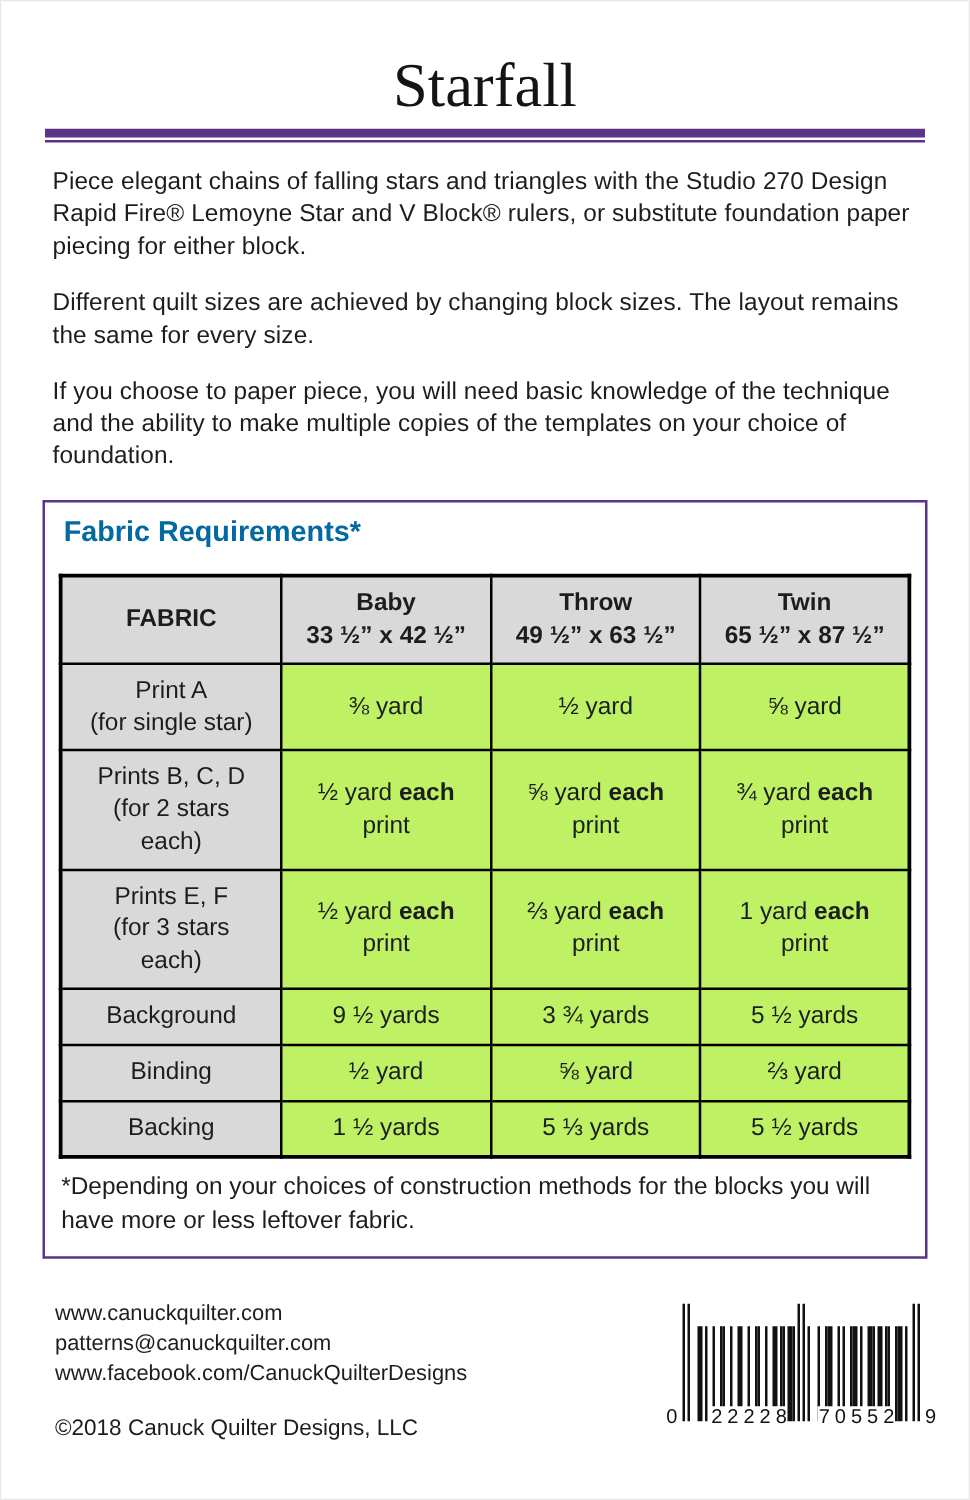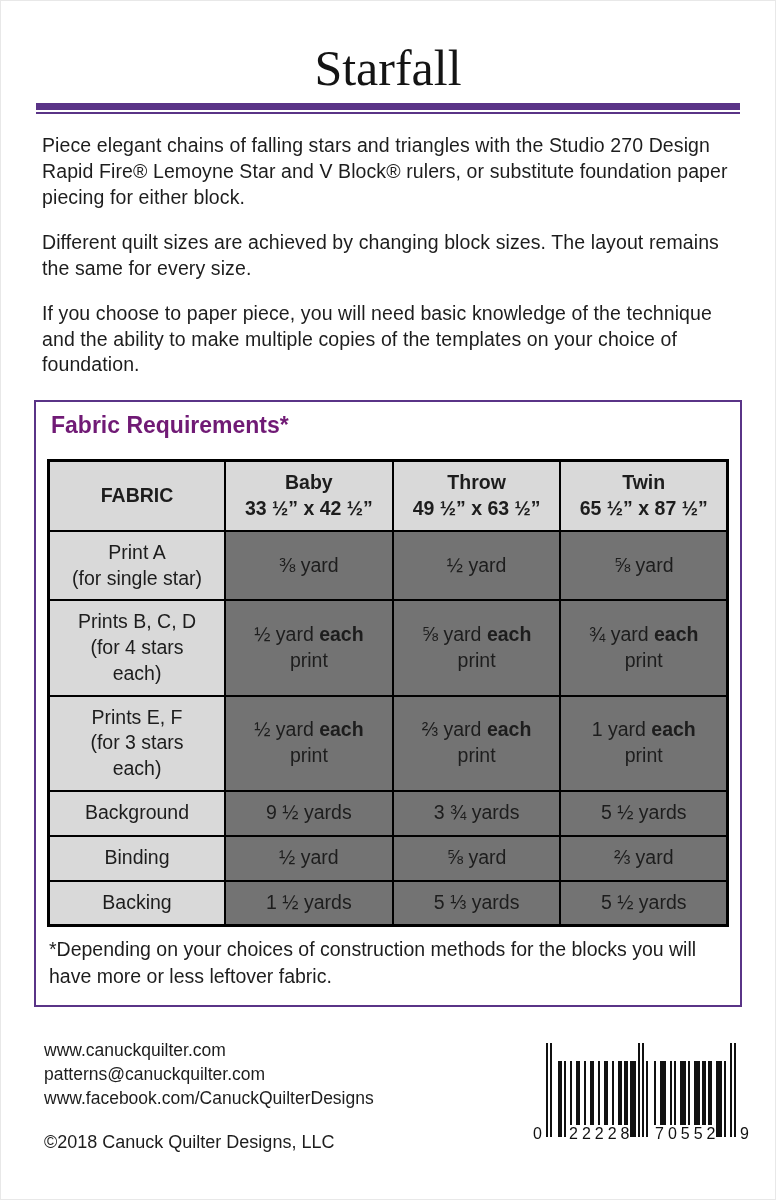--- a/index.html
+++ b/index.html
@@ -37,21 +37,21 @@
 
   .fr-box {
     border: 2px solid #5a3487;
     margin: 22px -2px 0 -2px;
     padding: 8px 11px 12px 11px;
   }
   .fr-heading {
     font-size: 23px;
     font-weight: bold;
     margin: 2px 0 0 4px;
-    color: #701a75;
+    color: #0369a1;
   }
 
   table.fr-table {
     border-collapse: collapse;
     width: 100%;
     table-layout: fixed;
     margin-top: 20px;
     border: 3px solid #000;
   }
   .fr-table th, .fr-table td {
@@ -65,21 +65,21 @@
   }
   .fr-table thead th {
     background: #d9d9d9;
     font-weight: bold;
     height: 66px;
   }
   .fr-table tbody th {
     background: #d9d9d9;
     font-weight: 400;
   }
-  .fr-table td { background: #737373; font-weight: 400; }
+  .fr-table td { background: #bef264; font-weight: 400; }
   .fr-table td b { font-weight: bold; }
   .fr-table .row-compact th, .fr-table .row-compact td { height: 45px; padding: 7px 4px; }
 
   p.footnote {
     font-size: 19.5px;
     line-height: 1.35;
     margin: 9px 2px 4px 2px;
   }
 
   .footer {
@@ -163,21 +163,21 @@
       <tbody>
           <tr>
             <th>Print A
 (for single star)</th>
             <td>⅜ yard</td>
             <td>½ yard</td>
             <td>⅝ yard</td>
           </tr>
           <tr>
             <th>Prints B, C, D
-(for 4 stars
+(for 2 stars
 each)</th>
             <td>½ yard <b>each</b>
 print</td>
             <td>⅝ yard <b>each</b>
 print</td>
             <td>¾ yard <b>each</b>
 print</td>
           </tr>
           <tr>
             <th>Prints E, F

